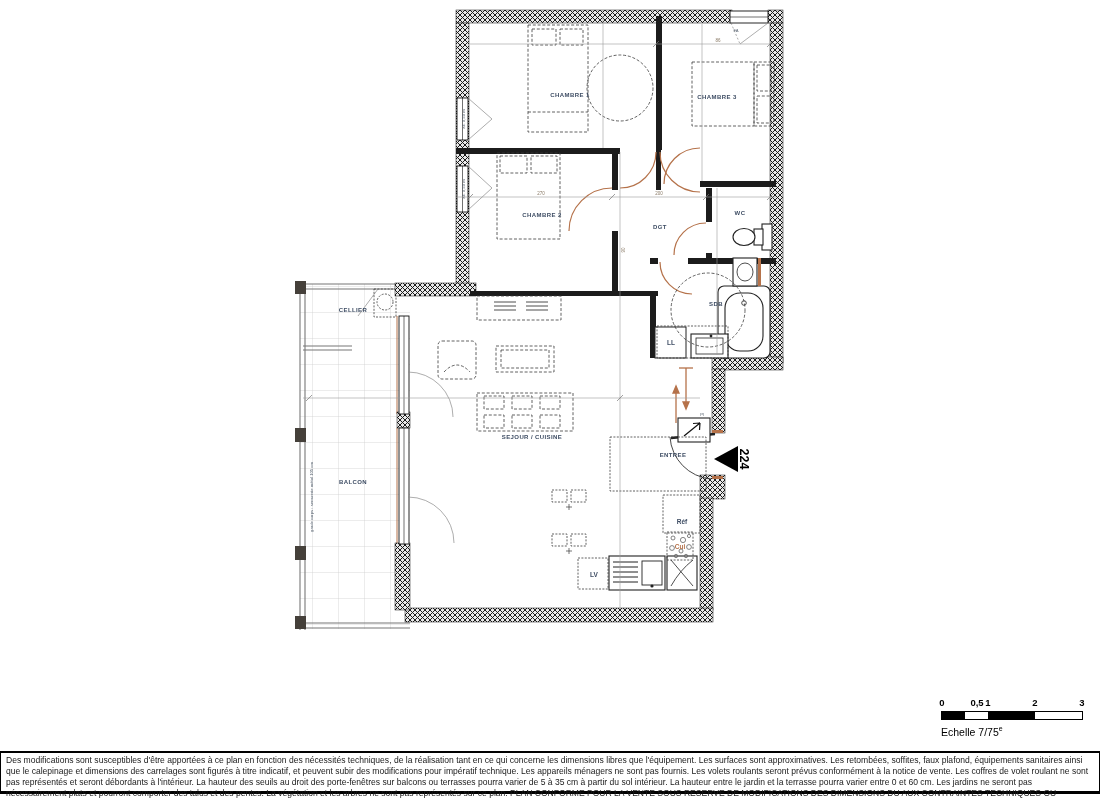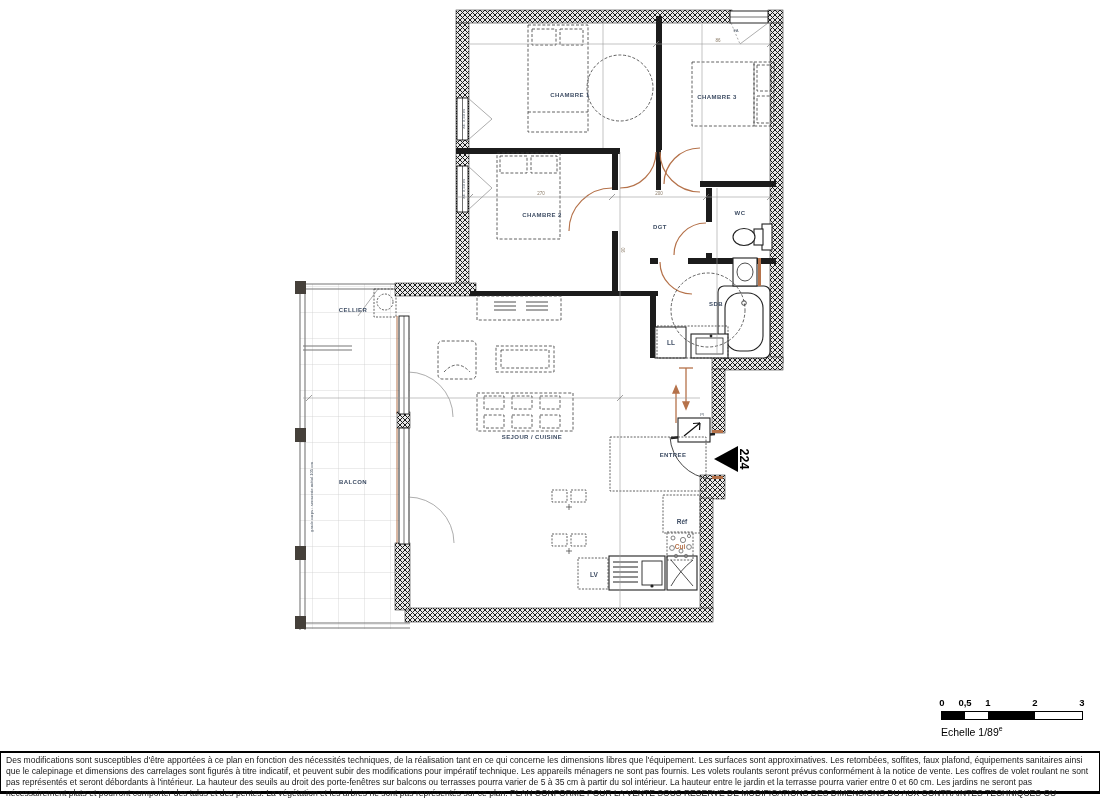--- a/index.html
+++ b/index.html
@@ -348,29 +348,29 @@
 
   <g>
     <polygon points="714,459 738,446 738,472" fill="#000"></polygon>
     <text transform="rotate(90,744,459)" x="744" y="463" text-anchor="middle" font-family="Liberation Sans, sans-serif" font-size="12.5" font-weight="bold" fill="#000">224</text>
   </g>
 </svg>
 
 <div id="scalebar">
   <div class="ticks">
     <span style="left:4px">0</span>
-    <span style="left:27px">0,5</span>
+    <span style="left:39px">0,5</span>
     <span style="left:50px">1</span>
     <span style="left:97px">2</span>
     <span style="left:144px">3</span>
   </div>
   <div class="bar">
     <div class="seg" style="width:23px;background:#000"></div>
     <div class="seg" style="width:23px;background:#fff"></div>
     <div class="seg" style="width:47px;background:#000"></div>
     <div class="seg" style="width:47px;background:#fff"></div>
   </div>
-  <div class="caption"><span>Echelle 1/89</span><sup>e</sup></div>
+  <div class="caption"><span>Echelle 7/75</span><sup>e</sup></div>
 </div>
 
 <div id="footer">Des modifications sont susceptibles d'être apportées à ce plan en fonction des nécessités techniques, de la réalisation tant en ce qui concerne les dimensions libres que l'équipement. Les surfaces sont approximatives. Les retombées, soffites, faux plafond, équipements sanitaires ainsi que le calepinage et dimensions des carrelages sont figurés à titre indicatif, et peuvent subir des modifications pour impératif technique. Les appareils ménagers ne sont pas fournis. Les volets roulants seront prévus conformément à la notice de vente. Les coffres de volet roulant ne sont pas représentés et seront débordants à l'intérieur. La hauteur des seuils au droit des porte-fenêtres sur balcons ou terrasses pourra varier de 5 à 35 cm à partir du sol intérieur. La hauteur entre le jardin et la terrasse pourra varier entre 0 et 60 cm. Les jardins ne seront pas nécessairement plats et pourront comporter des talus et des pentes. La végétation et les arbres ne sont pas représentés sur ce plan. PLAN CONFORME POUR LA VENTE SOUS RESERVE DE MODIFICATIONS DES DIMENSIONS DU AUX CONTRAINTES TECHNIQUES OU DIMENSIONELLES EN COURS D'EXECUTION DE CHANTIER. LE MOBILIER N'EST QUE REPRESENTATIF ET NON FOURNI.</div>
 
 </div>
 
 </body></html>

